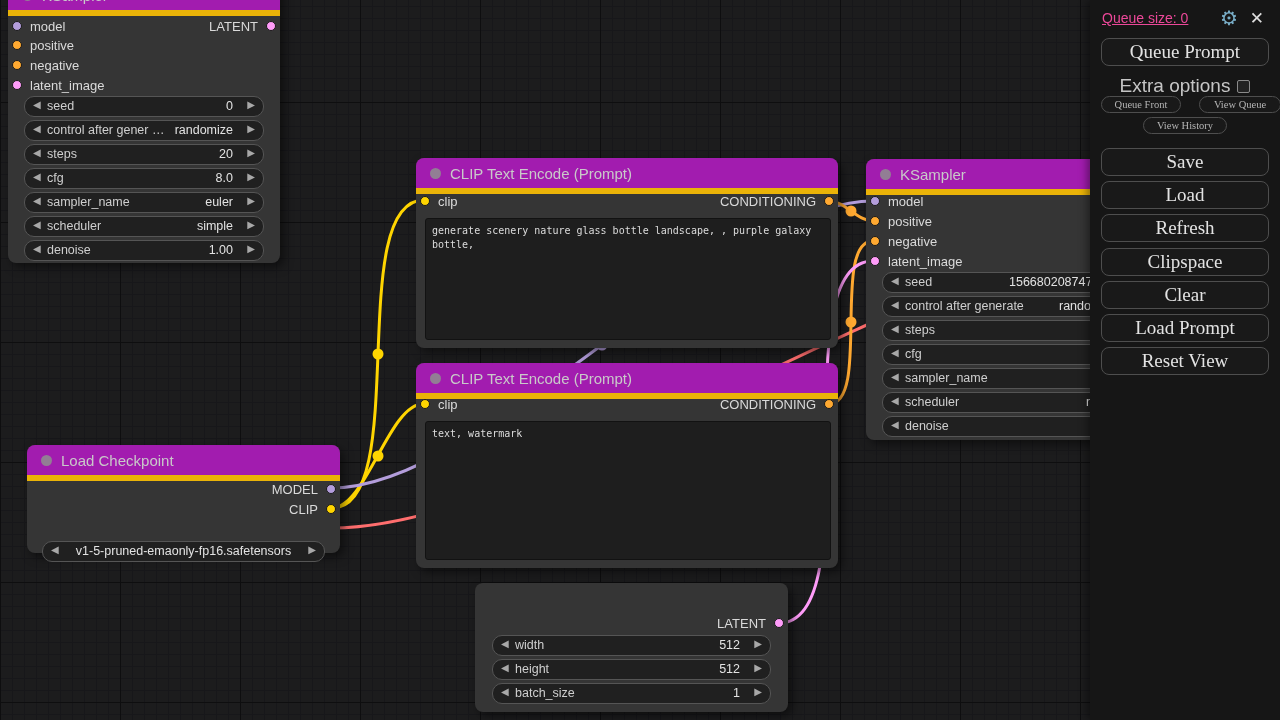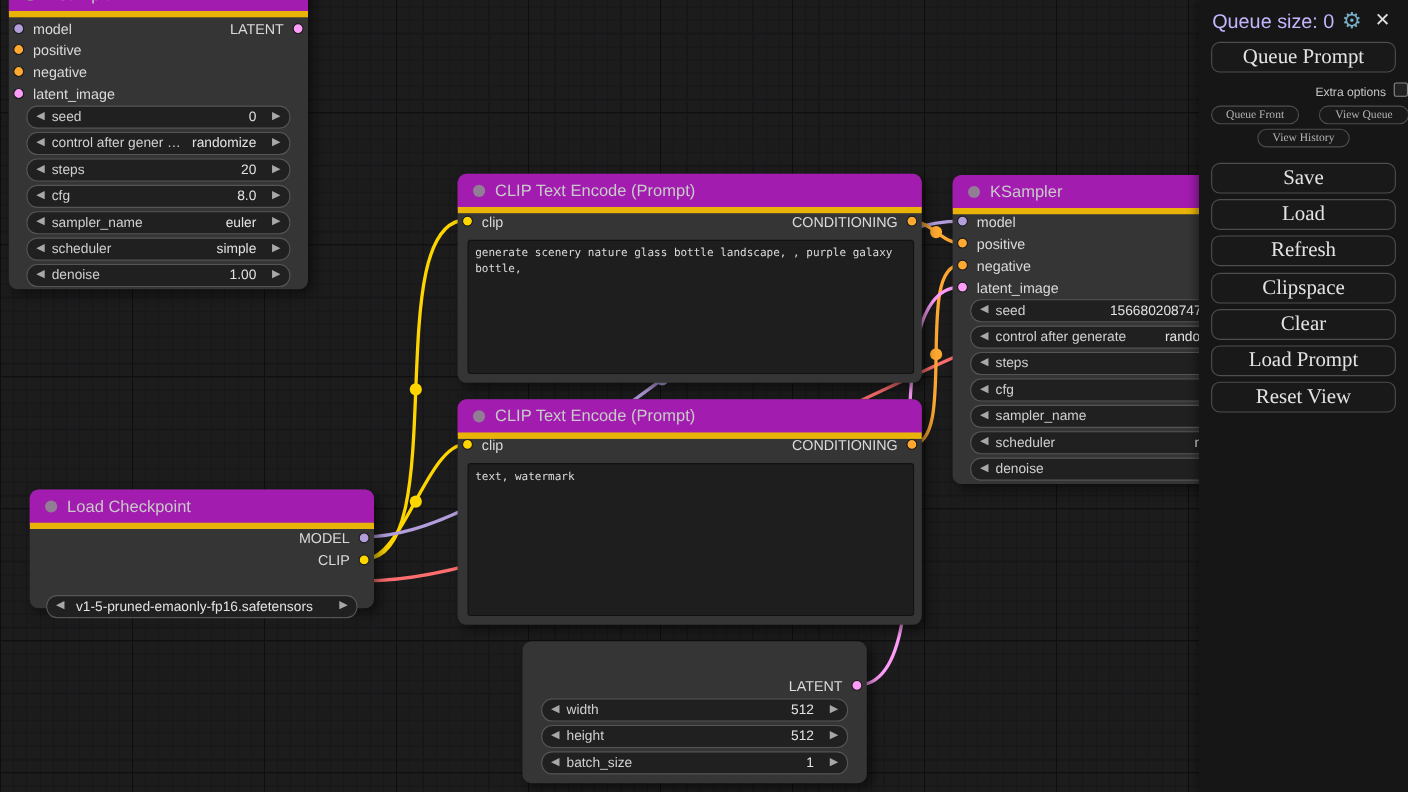--- a/index.html
+++ b/index.html
@@ -28,37 +28,37 @@
   .slotdot.out{right:3px;}
   .slbl{position:absolute;left:22px;top:3px;font-size:13px;color:#dadada;white-space:nowrap;}
   .slbl.out{left:auto;right:22px;}
   .pill{position:absolute;height:19px;background:#202020;border:1px solid #555;
     border-radius:10px;font-size:12.5px;color:#cfcfcf;overflow:hidden;}
   .pill .arr{position:absolute;top:2px;font-size:10px;color:#a8a8a8;}
   .pill .arr.l{left:8px;}
   .pill .arr.r{right:8px;}
   .pill .wlbl{position:absolute;left:22px;top:2px;white-space:nowrap;}
   .pill .wval{position:absolute;right:30px;top:2px;white-space:nowrap;color:#e2e2e2;}
-  .pill .wval.center{left:26px;right:26px;}
+  .pill .wval.center{left:26px;right:26px;text-align:center;}
   .pill .wval.abs{right:auto;}
   .ta{position:absolute;background:#1e1e1e;border:1px solid #121212;border-radius:3px;
     font-family:"DejaVu Sans Mono",monospace;font-size:10px;line-height:1.4;color:#dcdcdc;
     padding:5px 6px;white-space:pre-wrap;word-break:break-word;}
 
   .menu{position:absolute;left:1090px;top:0;width:190px;height:720px;background:#161616;
     z-index:10;box-shadow:-3px 0 8px rgba(0,0,0,.4);color:#cfcfcf;}
   .qrow{position:absolute;left:12px;top:9px;right:8px;height:22px;}
-  .qsize{font-size:18px;color:#c4b5fd;}
+  .qsize{font-size:14px;color:#ec4899;text-decoration:underline;}
   .gear{position:absolute;right:34px;top:-3px;font-size:20px;color:#79aec8;cursor:pointer;}
   .mclose{position:absolute;right:8px;top:-1px;font-size:17px;color:#dedede;cursor:pointer;}
   .mbtn{position:absolute;left:11px;width:168px;background:#191919;border:1px solid #4e4e4e;
     border-radius:8px;color:#e3e3e3;text-align:center;cursor:pointer;box-sizing:border-box;font-family:Liberation Serif, serif;}
   .mbtn.big{height:28px;font-size:19px;line-height:26px;}
   .mbtn.small{width:auto;height:17px;font-size:10.5px;line-height:15px;border-radius:9px;color:#b5b5b5;}
-  .exrow{position:absolute;left:0;top:75px;width:100%;text-align:right;font-size:11px;color:#c5c5c5;}
+  .exrow{position:absolute;left:0;top:75px;width:100%;text-align:center;font-size:19px;color:#c5c5c5;}
   .cb{display:inline-block;width:11px;height:11px;border:1px solid #8a8a8a;background:#222;
     border-radius:2px;vertical-align:-1px;margin-left:7px;cursor:pointer;}
 </style>
 </head>
 <body>
 
 <div class="canvas">
 
   <svg class="wires" width="1280" height="720">
     <path d="M332 508 C412 508, 344 200, 424 200" stroke="#FFD500"></path>

